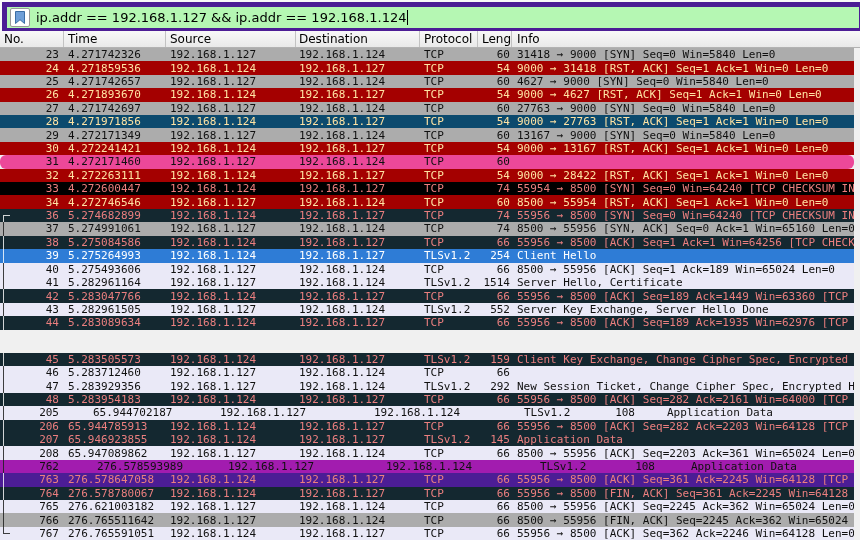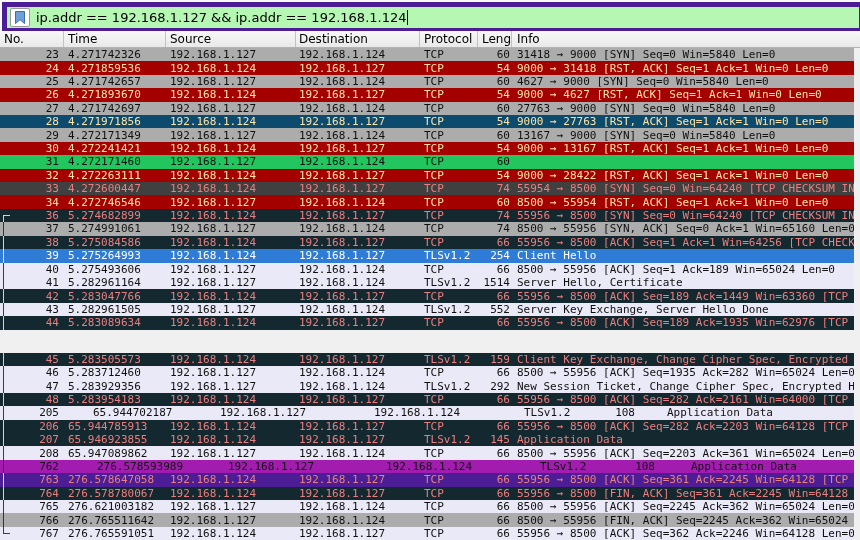--- a/index.html
+++ b/index.html
@@ -135,38 +135,38 @@
     </div>
       <div class="row" style="background: rgb(164, 0, 0); color: rgb(255, 227, 163);">
       <span class="cell c-no">30</span>
       <span class="cell c-time">4.272241421</span>
       <span class="cell c-src">192.168.1.124</span>
       <span class="cell c-dst">192.168.1.127</span>
       <span class="cell c-proto">TCP</span>
       <span class="cell c-len">54</span>
       <span class="cell c-info">9000 → 13167 [RST, ACK] Seq=1 Ack=1 Win=0 Len=0</span>
     </div>
-      <div class="row" style="background: #22c55e; color: rgb(16, 16, 16);">
+      <div class="row" style="background: #ec4899; color: rgb(16, 16, 16); border-radius: 6px;">
       <span class="cell c-no">31</span>
       <span class="cell c-time">4.272171460</span>
       <span class="cell c-src">192.168.1.127</span>
       <span class="cell c-dst">192.168.1.124</span>
       <span class="cell c-proto">TCP</span>
       <span class="cell c-len">60</span>
     </div>
       <div class="row" style="background: rgb(164, 0, 0); color: rgb(255, 227, 163);">
       <span class="cell c-no">32</span>
       <span class="cell c-time">4.272263111</span>
       <span class="cell c-src">192.168.1.124</span>
       <span class="cell c-dst">192.168.1.127</span>
       <span class="cell c-proto">TCP</span>
       <span class="cell c-len">54</span>
       <span class="cell c-info">9000 → 28422 [RST, ACK] Seq=1 Ack=1 Win=0 Len=0</span>
     </div>
-      <div class="row is-dark" style="background: #404040; color: rgb(235, 127, 127);">
+      <div class="row is-dark" style="background: #000000; color: rgb(235, 127, 127);">
       <span class="cell c-no">33</span>
       <span class="cell c-time">4.272600447</span>
       <span class="cell c-src">192.168.1.124</span>
       <span class="cell c-dst">192.168.1.127</span>
       <span class="cell c-proto">TCP</span>
       <span class="cell c-len">74</span>
       <span class="cell c-info">55954 → 8500 [SYN] Seq=0 Win=64240 [TCP CHECKSUM INCORRECT]</span>
     </div>
       <div class="row" style="background: rgb(164, 0, 0); color: rgb(255, 227, 163);">
       <span class="cell c-no">34</span>
@@ -267,21 +267,20 @@
       <span class="cell c-len">159</span>
       <span class="cell c-info">Client Key Exchange, Change Cipher Spec, Encrypted Handshake Message</span>
     </div>
       <div class="row conv-mid" style="background: rgb(234, 233, 247); color: rgb(16, 16, 16);">
       <span class="cell c-no">46</span>
       <span class="cell c-time">5.283712460</span>
       <span class="cell c-src">192.168.1.127</span>
       <span class="cell c-dst">192.168.1.124</span>
       <span class="cell c-proto">TCP</span>
       <span class="cell c-len">66</span>
-      <span class="cell c-info">8500 → 55956 [ACK] Seq=1935 Ack=282 Win=65024 Len=0</span>
     </div>
       <div class="row conv-mid" style="background: rgb(234, 233, 247); color: rgb(16, 16, 16);">
       <span class="cell c-no">47</span>
       <span class="cell c-time">5.283929356</span>
       <span class="cell c-src">192.168.1.127</span>
       <span class="cell c-dst">192.168.1.124</span>
       <span class="cell c-proto">TLSv1.2</span>
       <span class="cell c-len">292</span>
       <span class="cell c-info">New Session Ticket, Change Cipher Spec, Encrypted Handshake Message</span>
     </div>

